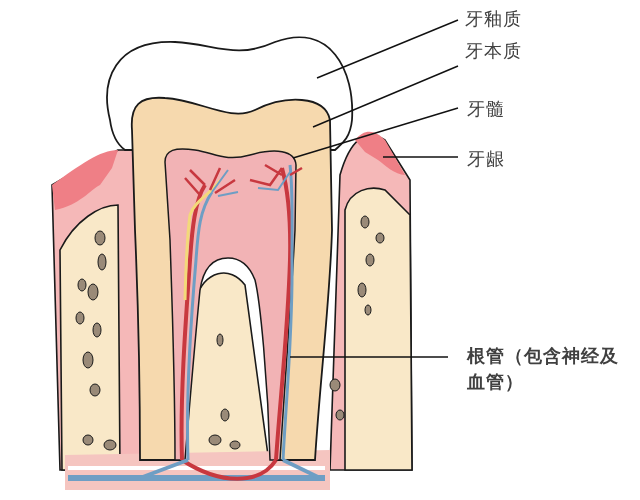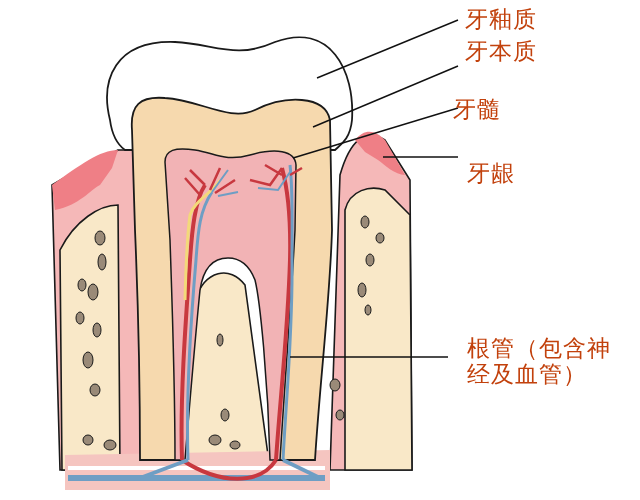--- a/index.html
+++ b/index.html
@@ -1,18 +1,18 @@
 <!DOCTYPE html>
 <html><head>
 <meta charset="utf-8">
 <style>
   html, body { margin:0; padding:0; background:#ffffff; }
   body { width:640px; height:500px; position:relative; overflow:hidden; font-family:"DejaVu Sans", sans-serif; }
   #diagram { position:absolute; left:0; top:0; width:640px; height:500px; }
-  .label { position:absolute; font-size:23px; color:#c2410c; line-height:26px; white-space:nowrap; letter-spacing:1px; }
+  .label { position:absolute; font-size:18px; color:#404040; line-height:26px; white-space:nowrap; letter-spacing:1px; }
   .label-multi { white-space:normal; width:160px; }
 </style>
 </head>
 <body>
 
 <svg id="diagram" viewBox="0 0 640 500" xmlns="http://www.w3.org/2000/svg">
 
   <g>
     <path d="M55,180 L60,470 L420,470 L415,215 L330,150 L330,470 Z" fill="#f9e3c0" opacity="0.0"></path>
 
@@ -81,15 +81,15 @@
     <line x1="317" y1="78" x2="458" y2="20"></line>
     <line x1="313" y1="127" x2="458" y2="66"></line>
     <line x1="293" y1="158" x2="458" y2="108"></line>
     <line x1="383" y1="157" x2="458" y2="157"></line>
     <line x1="290" y1="357" x2="448" y2="357"></line>
   </g>
 </svg>
 
 <div class="label" style="left:465px; top:6px;">牙釉质</div>
 <div class="label" style="left:465px; top:38px;">牙本质</div>
-<div class="label" style="left:453px; top:96px;text-align:center;">牙髓</div>
-<div class="label" style="left:467px; top:160px;">牙龈</div>
-<div class="label label-multi" style="left:467px; top:335px;">根管（包含神经及血管）</div>
+<div class="label" style="left:467px; top:96px;text-align:center;">牙髓</div>
+<div class="label" style="left:467px; top:146px;">牙龈</div>
+<div class="label label-multi" style="left:467px; top:343px;font-weight:bold;">根管（包含神经及血管）</div>
 
 </body></html>

